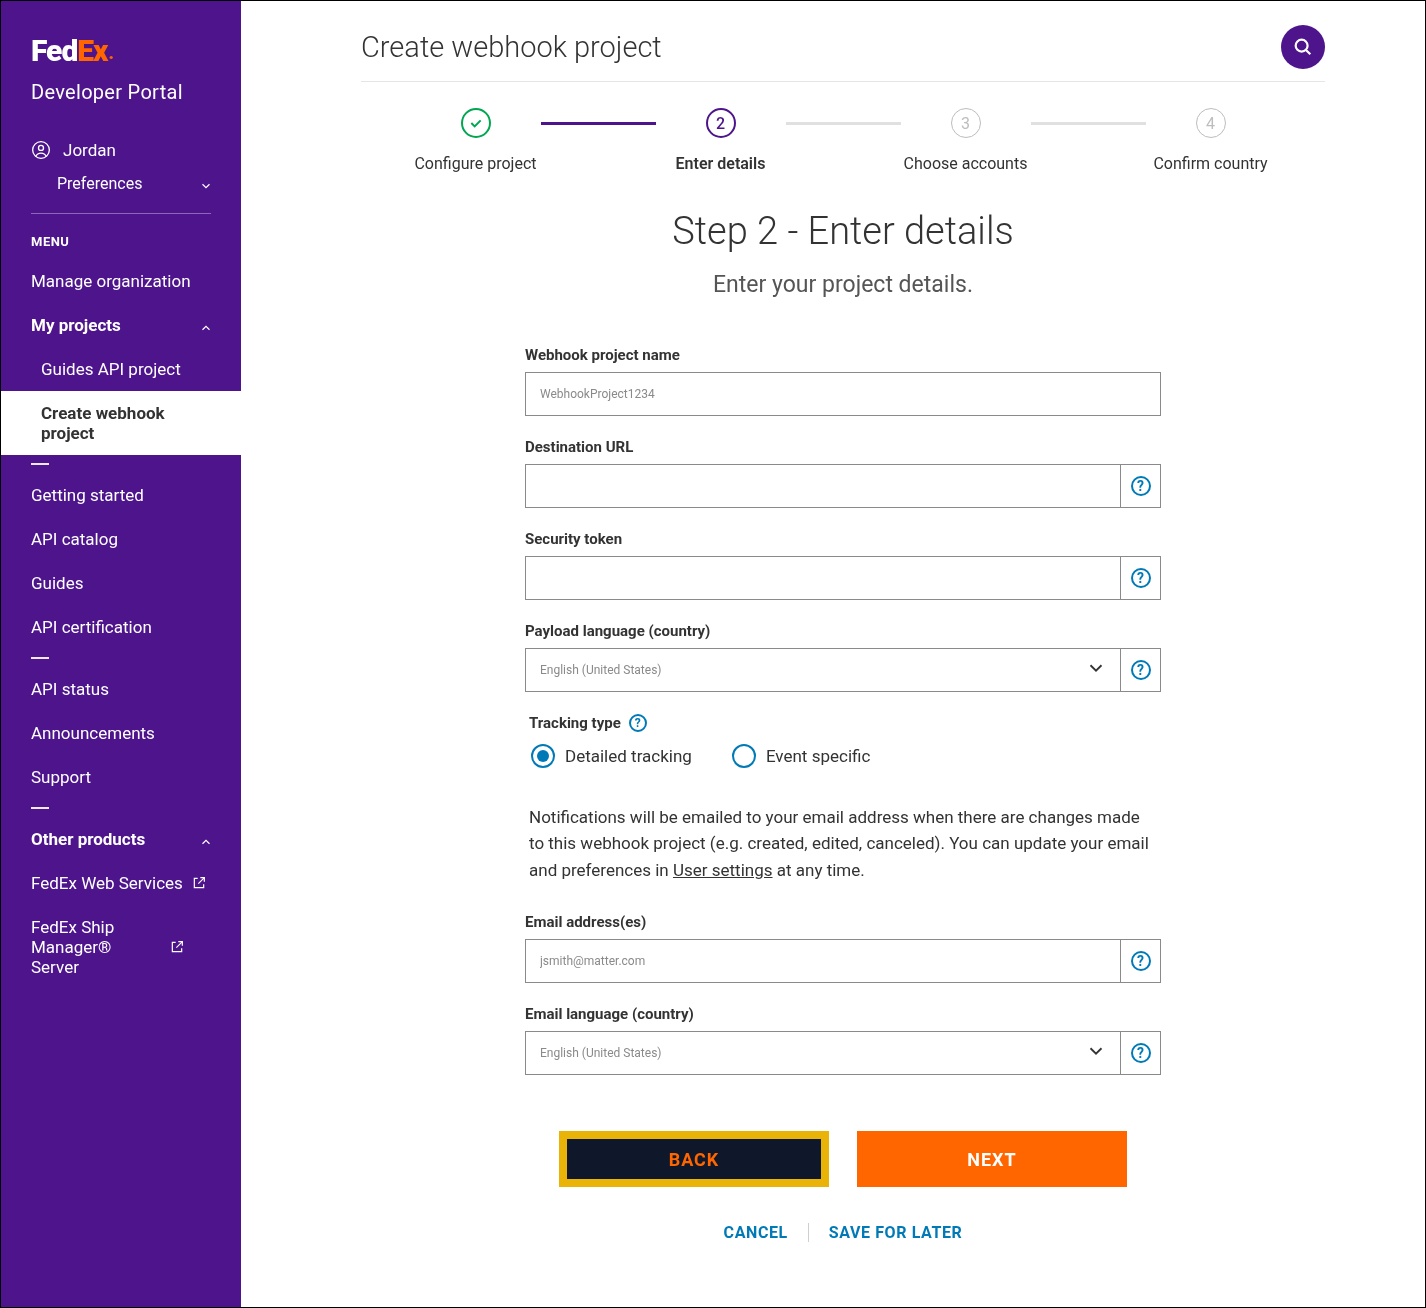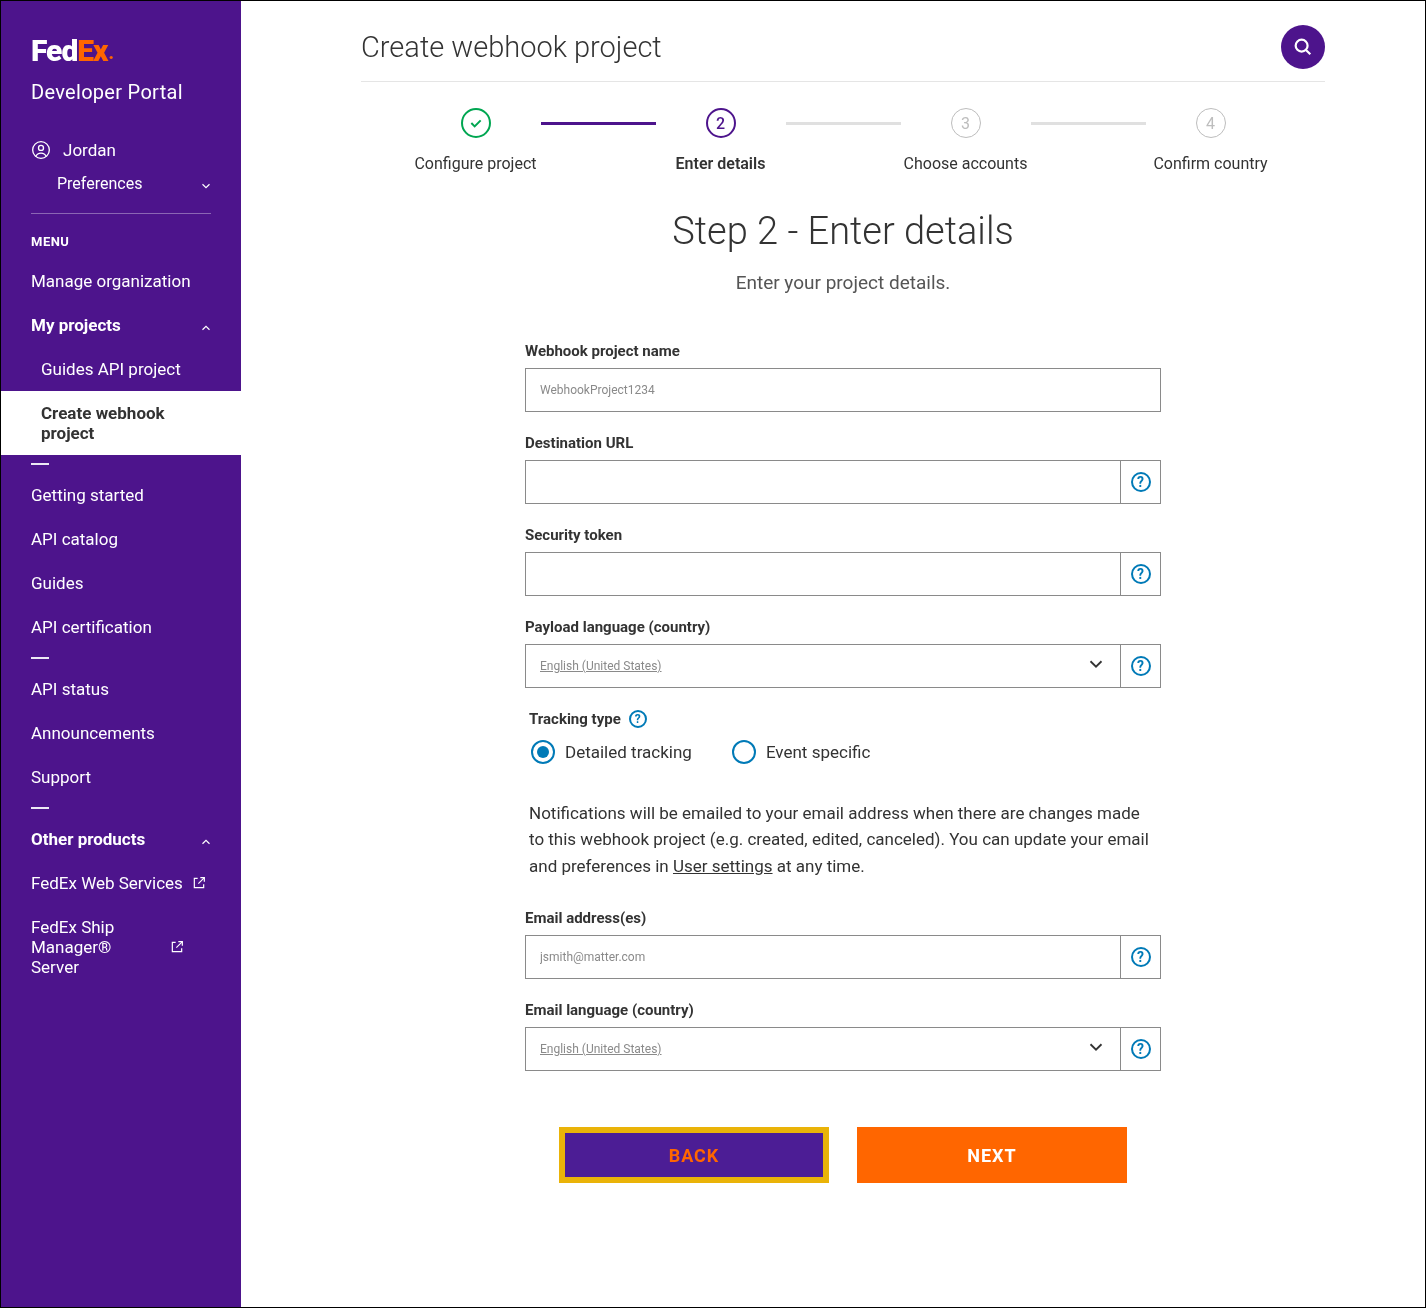--- a/index.html
+++ b/index.html
@@ -123,33 +123,33 @@
   .step-line {
     height: 2.5px; width: 115px; margin-top: 14px; background:#e0e0e0;
   }
   .step-line.done { background:#4d148c; }
 
   
   .step-heading {
     text-align:center; font-size:38px; font-weight:300; color:#333; margin-bottom: 18px;
   }
   .step-subheading {
-    text-align:center; font-size:19px; color:#555; margin-bottom: 48px;
+    text-align:center; font-size:23px; color:#555; margin-bottom: 48px;
   }
   .form-wrap { max-width: 636px; margin: 0 auto; }
   .field-label { font-size: 15px; font-weight:700; color:#333; margin-bottom: 8px; display:block; }
   .field-row { margin-bottom: 22px; }
   .input-wrap { display:flex; }
   .text-input {
     flex:1; height: 44px; border:1px solid #8a8a8a; padding: 0 14px;
     font-size:12px; color:#333; outline:none; background:#fff;
     font-family: inherit;
   }
   .text-input::placeholder { color:#8a8a8a; }
-  .text-input.select { color:#8a8a8a; appearance:none; position:relative;text-decoration:underline; }
+  .text-input.select { color:#8a8a8a; appearance:none; position:relative; }
   .select-wrap { position:relative; flex:1; display:flex; }
   .select-caret {
     position:absolute; right:14px; top:50%; transform:translateY(-50%);
     pointer-events:none;
   }
   .help-box {
     width:40px; border:1px solid #8a8a8a; border-left:none;
     display:flex; align-items:center; justify-content:center; background:#fff; cursor:pointer;
   }
   .help-circle {
@@ -172,21 +172,21 @@
   .radio-inner { width:12px; height:12px; border-radius:50%; background:#007ab7; }
   .note-text { font-size:17px; line-height:1.55; color:#333; margin-bottom:30px; padding: 0 4px; }
   .note-text a { color:#333; text-decoration:underline; cursor:pointer; }
 
   .btn-row { display:flex; gap:28px; justify-content:center; margin-top:56px; }
   .btn {
     width:270px; height:56px; font-size:18px; font-weight:700; letter-spacing:1px;
     display:flex; align-items:center; justify-content:center; cursor:pointer;
     text-transform:uppercase;
   }
-  .btn-outline { border:6px solid #eab308; color:#ff6600; background:#4c1d95; }
+  .btn-outline { border:8px solid #eab308; color:#ff6600; background:#0f172a; }
   .btn-fill { border:2px solid #ff6600; background:#ff6600; color:#fff; }
   .link-row { display:flex; justify-content:center; gap:0; margin-top:36px; font-size:16px; font-weight:700; letter-spacing:.6px; }
   .link-item { color:#007ab7; padding: 0 20px; cursor:pointer; }
   .link-div { width:1px; background:#cfcfcf; }
 </style>
 </head>
 <body>
 
 <div class="container">
 
@@ -430,15 +430,20 @@
           <div class="help-box">
               <div class="help-circle">?</div>
             </div>
         </div>
       </div>
 
       <div class="btn-row">
         <div class="btn btn-outline">BACK</div>
         <div class="btn btn-fill">NEXT</div>
       </div>
+      <div class="link-row">
+        <span class="link-item">CANCEL</span>
+        <span class="link-div"></span>
+        <span class="link-item">SAVE FOR LATER</span>
+      </div>
     </div>
   </div>
 </div>
 
 </body></html>

